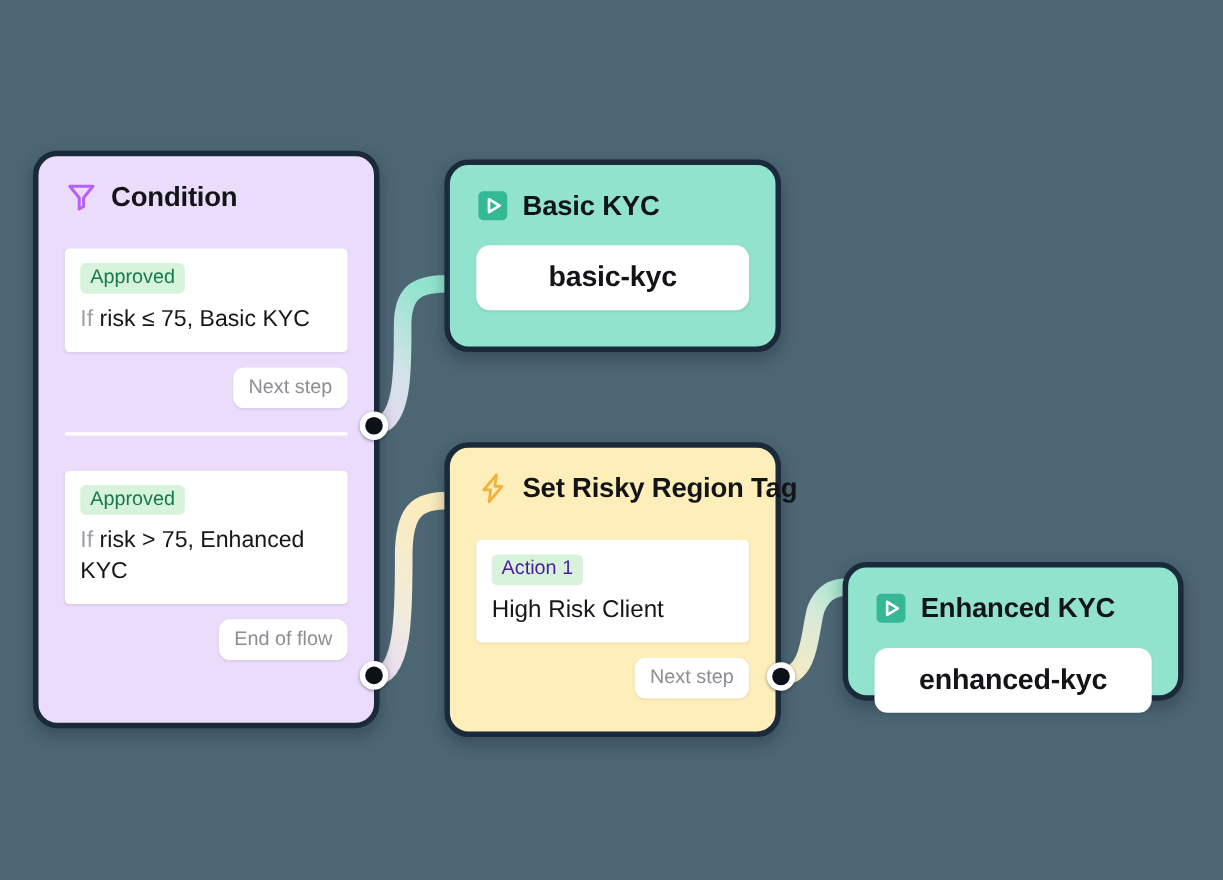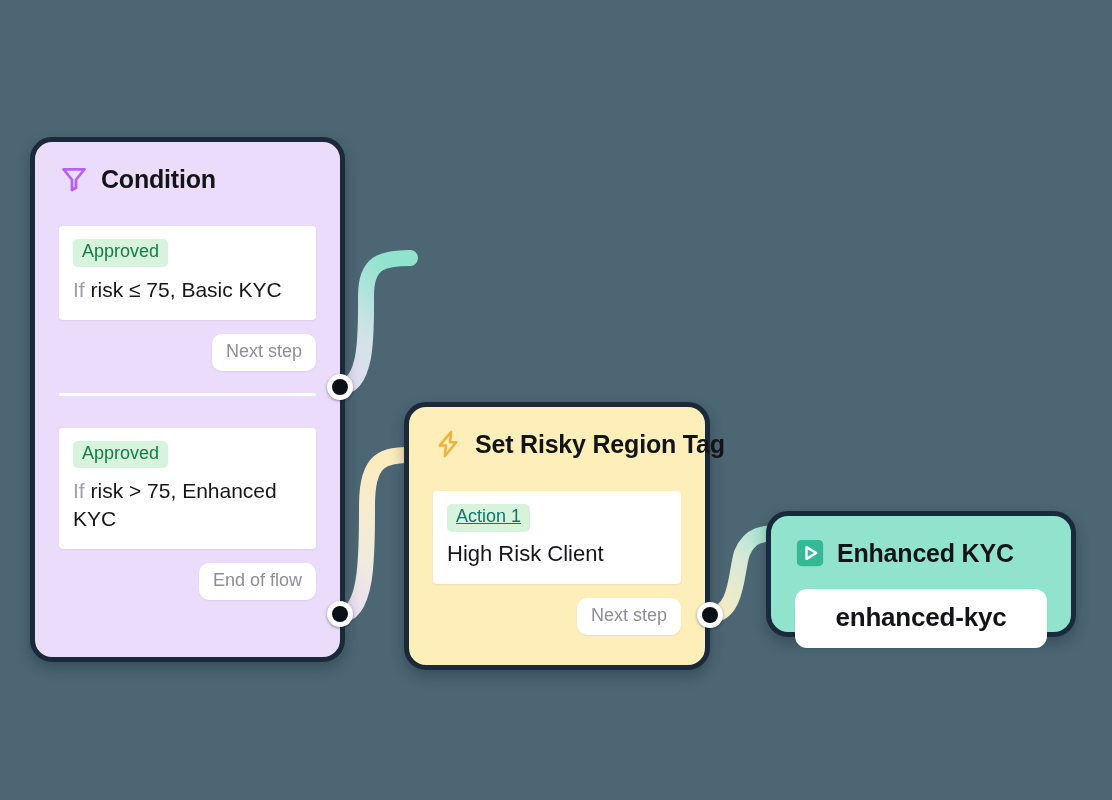--- a/index.html
+++ b/index.html
@@ -113,21 +113,21 @@
   
   #node-action {
     left: 404px;
     top: 402px;
     width: 306px;
     height: 268px;
     background: #fdeeba;
     padding: 22px 24px 0 24px;
   }
   #node-action .node-header { margin-bottom: 22px; }
-  #node-action .badge { background: #d7f3dc; color: #0f766e; text-decoration: underline; }
+  #node-action .badge { background: #d7f3dc; color: #4c1d95; }
   .action-text {
     margin-top: 8px;
     font-size: 22px;
     color: #141619;
     line-height: 1.3;
   }
 
   
   .node-teal {
     background: #91e3cd;
@@ -242,20 +242,30 @@
           <span class="kw">If</span>
           <span>risk &gt; 75, Enhanced KYC</span>
         </div>
       </div>
       <div class="pill-row">
         <span class="pill">End of flow</span>
       </div>
     </div>
   </div>
 
+  <div class="node node-teal" id="node-basic-kyc">
+    <div class="node-header">
+      <svg class="node-icon" viewBox="0 0 24 24">
+        <rect x="1.5" y="1.5" width="21" height="21" rx="3.5" fill="#35b894"></rect>
+        <path d="M9.2 7.3 L17 12 L9.2 16.7 Z" fill="none" stroke="#ffffff" stroke-width="1.9" stroke-linejoin="round" stroke-linecap="round"></path>
+      </svg>
+      <span class="node-title">Basic KYC</span>
+    </div>
+    <div class="value-box">basic-kyc</div>
+  </div>
 
   <div class="node" id="node-action">
     <div class="node-header">
       <svg class="node-icon" viewBox="0 0 24 24">
         <path d="M14.6 2.2 L5.4 13.1 h5.0 L9.4 21.8 L18.6 10.6 h-5.1 Z" fill="none" stroke="#f2b13a" stroke-width="2" stroke-linejoin="round" stroke-linecap="round"></path>
       </svg>
       <span class="node-title">Set Risky Region Tag</span>
     </div>
     <div class="cond-card">
       <span class="badge">Action 1</span>

